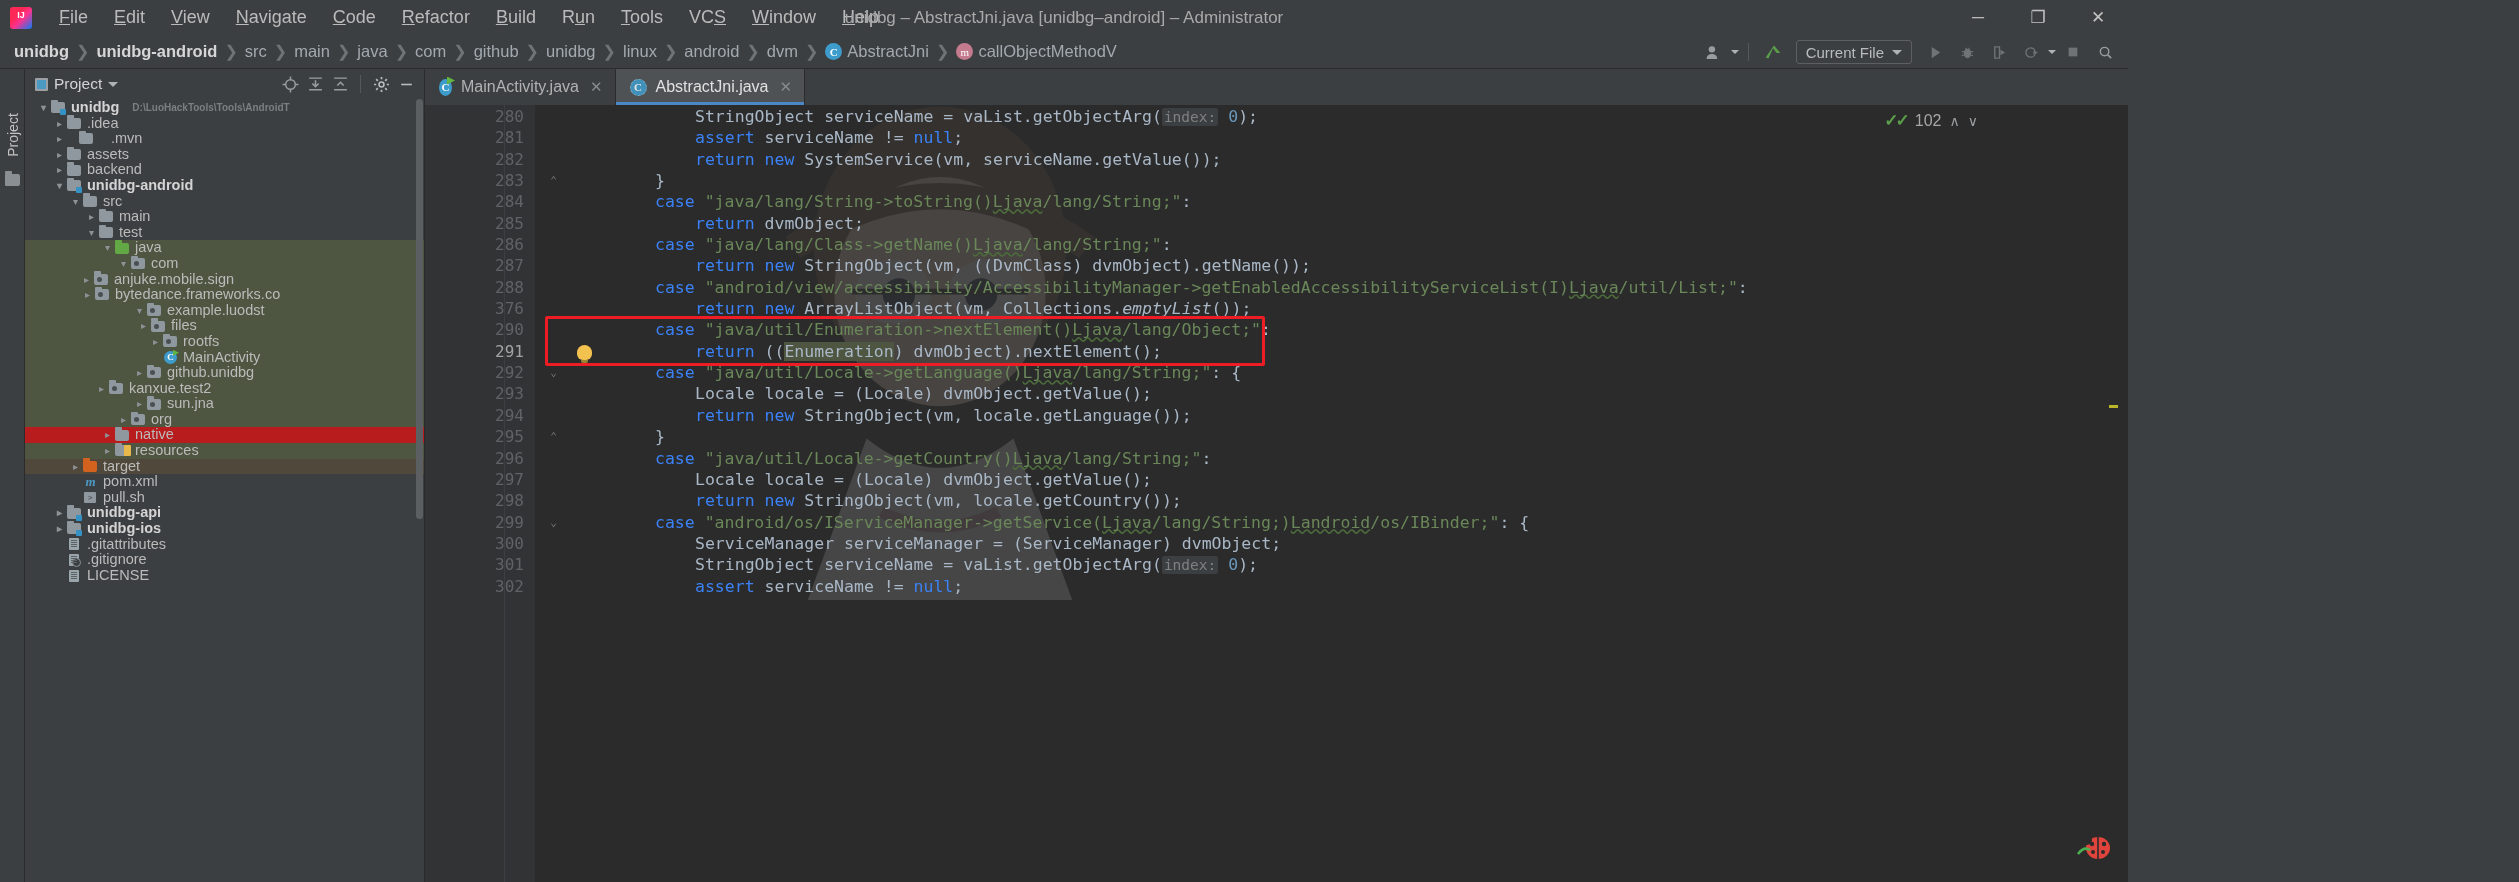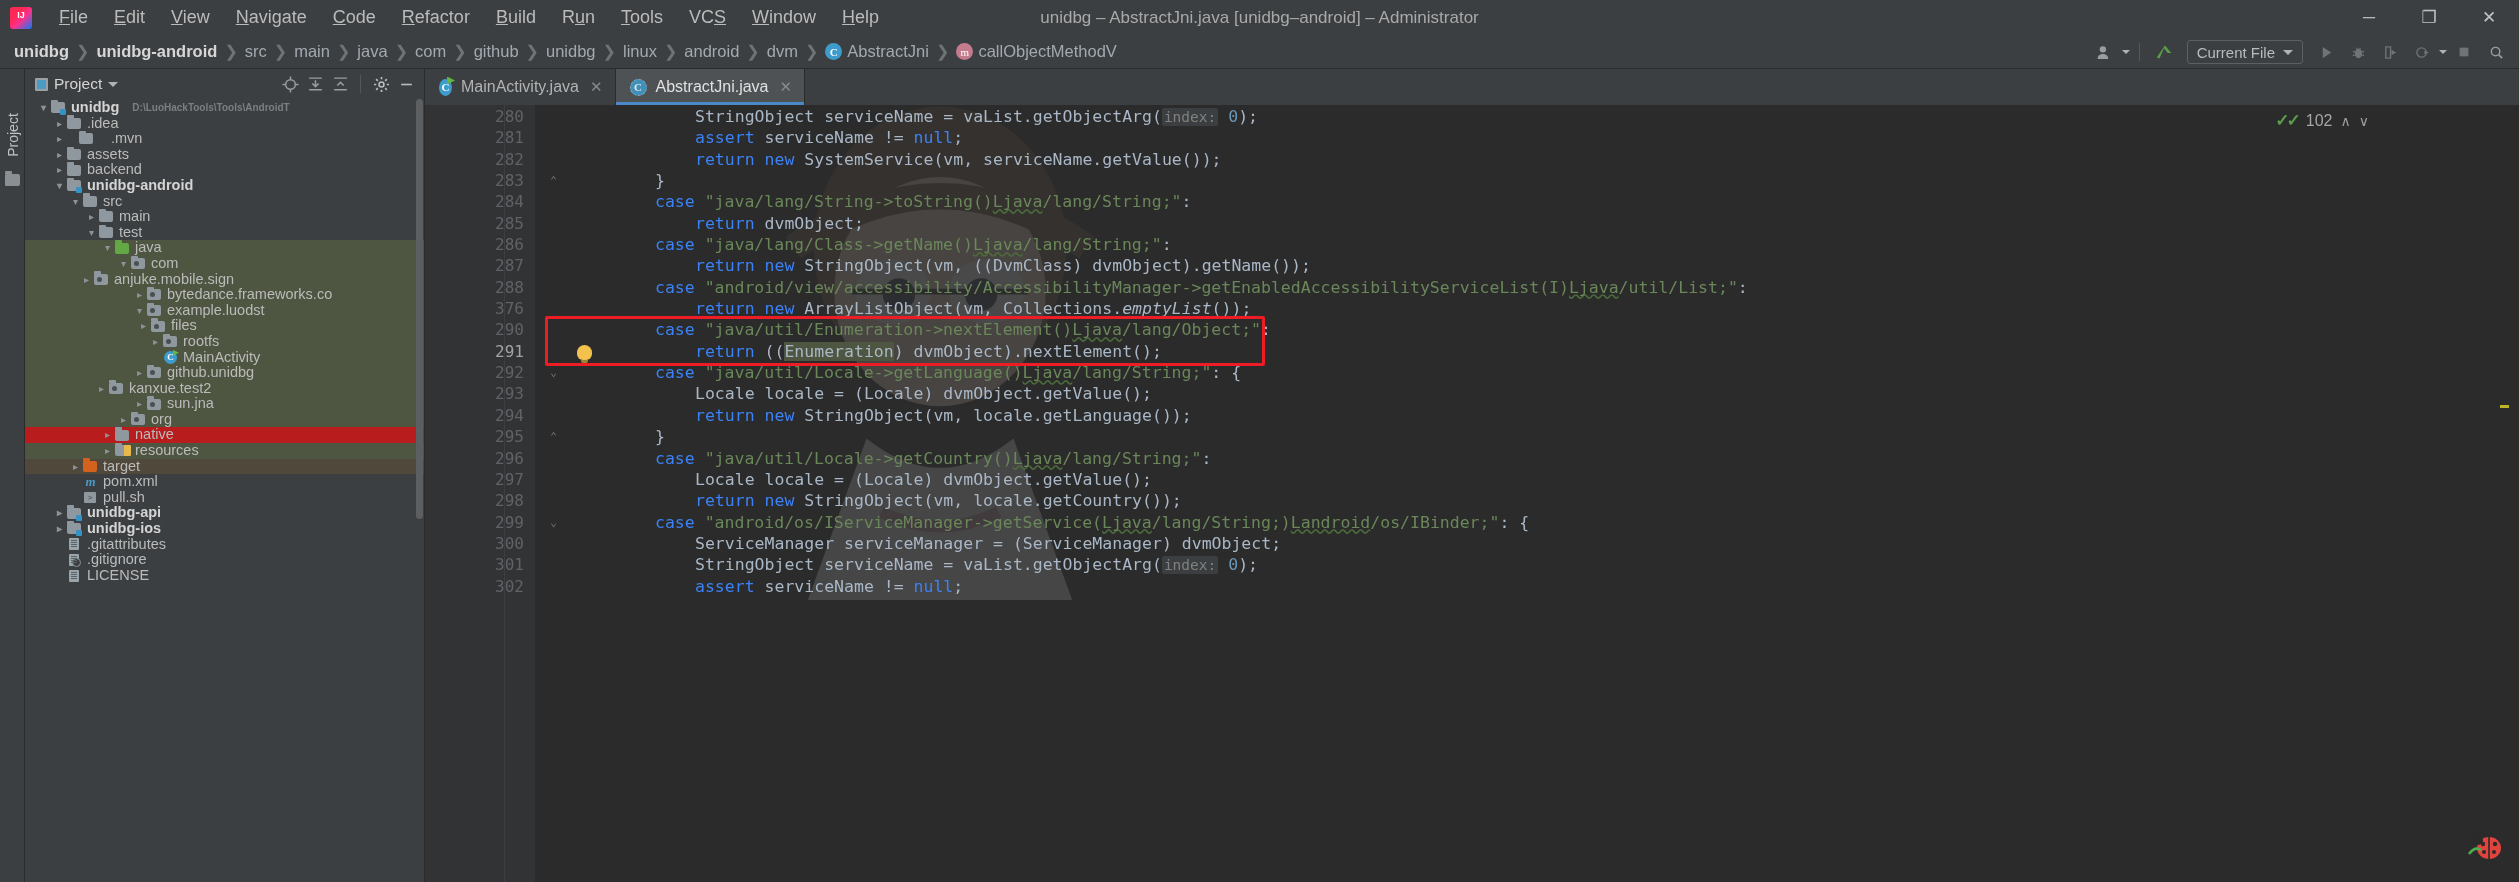--- a/index.html
+++ b/index.html
@@ -2,21 +2,21 @@
 <html><head>
 <meta charset="utf-8">
 <style>
   * { box-sizing: border-box; margin: 0; padding: 0; }
   html, body {
     width: 2519px; height: 882px;
     background: #3c3f41;
     font-family: "Liberation Sans", sans-serif;
     overflow: hidden;
   }
-  #app { position: relative; width: 2519px; height: 882px; background: #3c3f41; }
+  #app { position: relative; width: 2128px; height: 882px; background: #3c3f41; }
 
   
   .titlebar {
     position: relative; height: 35px; background: #3c3f41;
     display: flex; align-items: center; padding: 0 0 0 10px;
   }
   .ij-logo {
     width: 22px; height: 22px; flex: 0 0 22px; margin-right: 14px;
     background: linear-gradient(135deg,#fe2857 0%,#fe2857 35%,#ff318c 55%,#087cfa 100%);
     border-radius: 3px; position: relative;
@@ -547,21 +547,21 @@
             </span>
             <span class="tlabel">com</span>
           </div>
           <div class="trow sel-green" style="padding-left: 55px;">
             <span class="arrow right"></span>
             <span class="fic">
               <span class="f-pkg"></span>
             </span>
             <span class="tlabel">anjuke.mobile.sign</span>
           </div>
-          <div class="trow sel-green" style="padding-left: 108px;">
+          <div class="trow sel-green" style="padding-left: 56px;">
             <span class="arrow right"></span>
             <span class="fic">
               <span class="f-pkg"></span>
             </span>
             <span class="tlabel">bytedance.frameworks.co</span>
           </div>
           <div class="trow sel-green" style="padding-left: 108px;">
             <span class="arrow down"></span>
             <span class="fic">
               <span class="f-pkg"></span>

